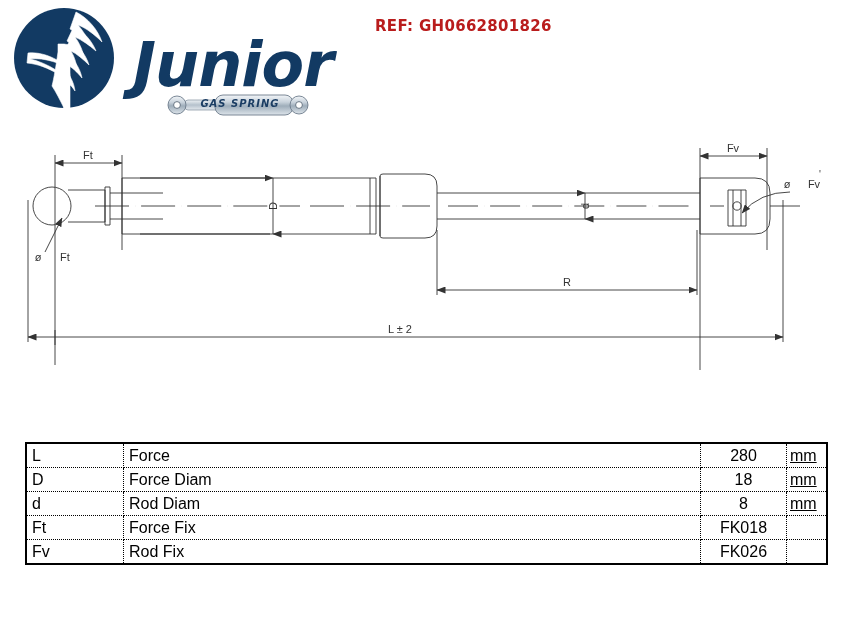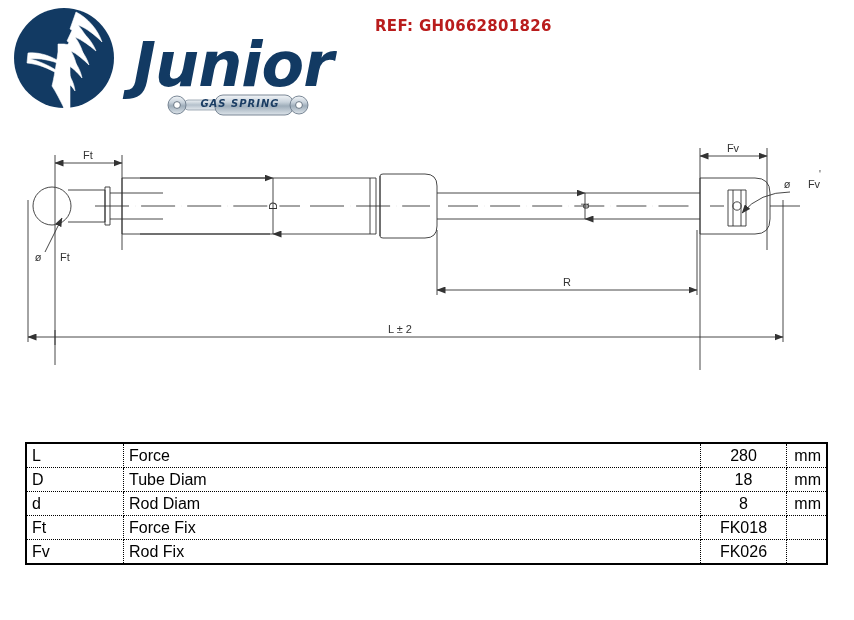--- a/index.html
+++ b/index.html
@@ -67,21 +67,21 @@
     color:#000;
     border-right:1px dotted #000;
     border-bottom:1px dotted #000;
     white-space:nowrap;
     overflow:hidden;
   }
   #spec-table tr:last-child td{border-bottom:none;}
   #spec-table td.c-sym{width:86px;}
   #spec-table td.c-name{width:566px;}
   #spec-table td.c-val{width:75px;text-align:center;}
-  #spec-table td.c-unit{width:31px;text-align:right;border-right:none;padding-left:3px;}
+  #spec-table td.c-unit{width:31px;text-align:left;border-right:none;padding-left:3px;text-decoration:underline;}
 </style>
 </head>
 <body>
 
 <div id="header">
 
   <div id="logo-mark">
     <div id="logo-circle"></div>
     <svg id="logo-wing" viewBox="0 0 105 105">
       <g fill="#ffffff" stroke="#ffffff" stroke-width="0.6">
@@ -242,21 +242,21 @@
 <table id="spec-table">
   <tbody>
       <tr>
         <td class="c-sym">L</td>
         <td class="c-name">Force</td>
         <td class="c-val">280</td>
         <td class="c-unit">mm</td>
       </tr>
       <tr>
         <td class="c-sym">D</td>
-        <td class="c-name">Tube Diam</td>
+        <td class="c-name">Force Diam</td>
         <td class="c-val">18</td>
         <td class="c-unit">mm</td>
       </tr>
       <tr>
         <td class="c-sym">d</td>
         <td class="c-name">Rod Diam</td>
         <td class="c-val">8</td>
         <td class="c-unit">mm</td>
       </tr>
       <tr>

